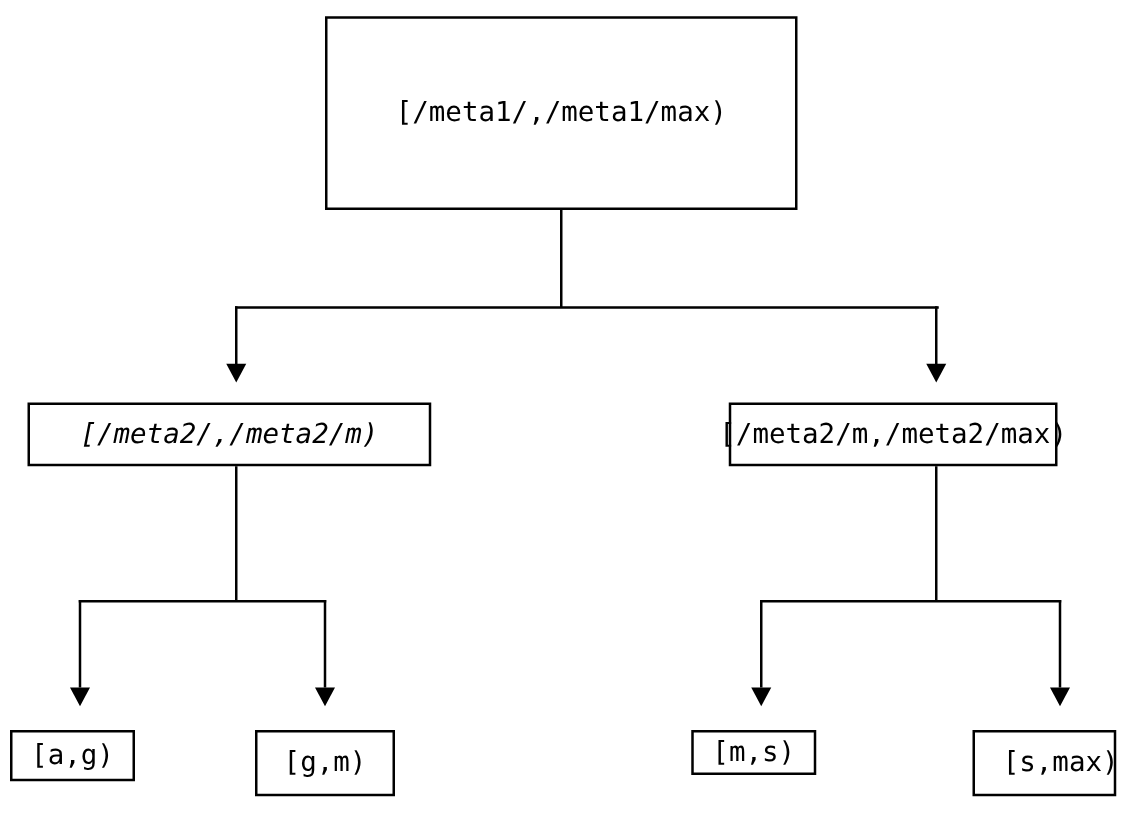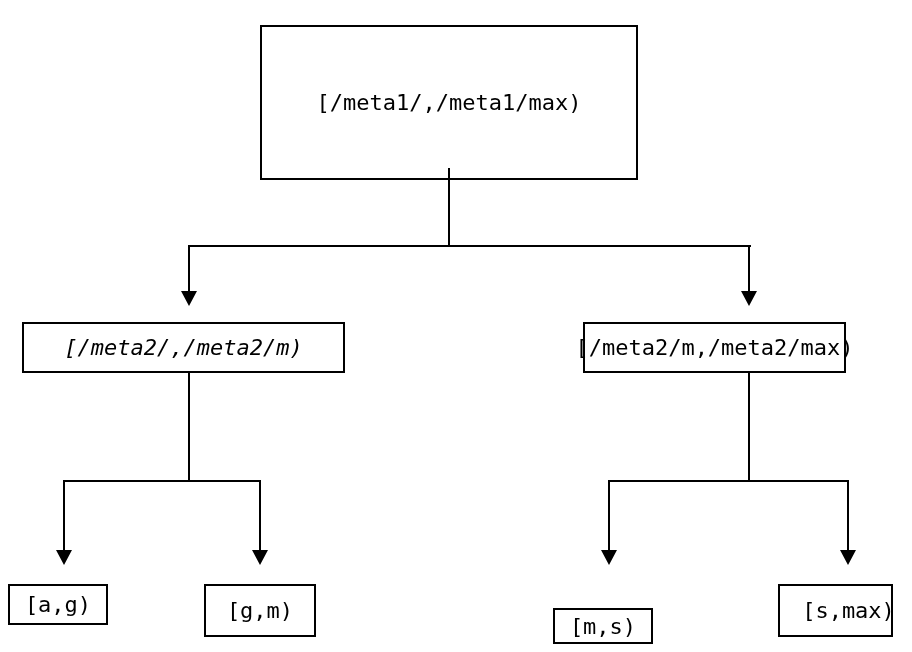--- a/index.html
+++ b/index.html
@@ -35,26 +35,26 @@
   .arrowhead {
     position: absolute;
     width: 0;
     height: 0;
     border-left: 8px solid transparent;
     border-right: 8px solid transparent;
     border-top: 15px solid #000000;
   }
 
   
-  #node-root  { left: 260px; top: 13px;  width: 378px; height: 155px; margin-top: 12px; }
+  #node-root  { left: 260px; top: 13px;  width: 378px; height: 155px; }
   #node-l2a   { left: 22px;  top: 322px; width: 323px; height: 51px; font-style: italic; }
   #node-l2b   { left: 583px; top: 322px; width: 263px; height: 51px; }
   #node-ag    { left: 8px;   top: 584px; width: 100px; height: 41px; }
   #node-gm    { left: 204px; top: 584px; width: 112px; height: 53px; }
-  #node-ms    { left: 553px; top: 584px; width: 100px; height: 36px; margin-top: 24px; }
+  #node-ms    { left: 553px; top: 584px; width: 100px; height: 36px; }
   #node-smax  { left: 778px; top: 584px; width: 115px; height: 53px; padding-left: 26px; }
 
   
   #ln-root-stem   { left: 448px; top: 168px; width: 2px;   height: 78px; }
   #ln-top-bar     { left: 188px; top: 245px; width: 563px; height: 2px; }
   #ln-top-drop-l  { left: 188px; top: 245px; width: 2px;   height: 47px; }
   #ln-top-drop-r  { left: 748px; top: 245px; width: 2px;   height: 47px; }
   #ar-top-l       { left: 181px; top: 291px; }
   #ar-top-r       { left: 741px; top: 291px; }
 

